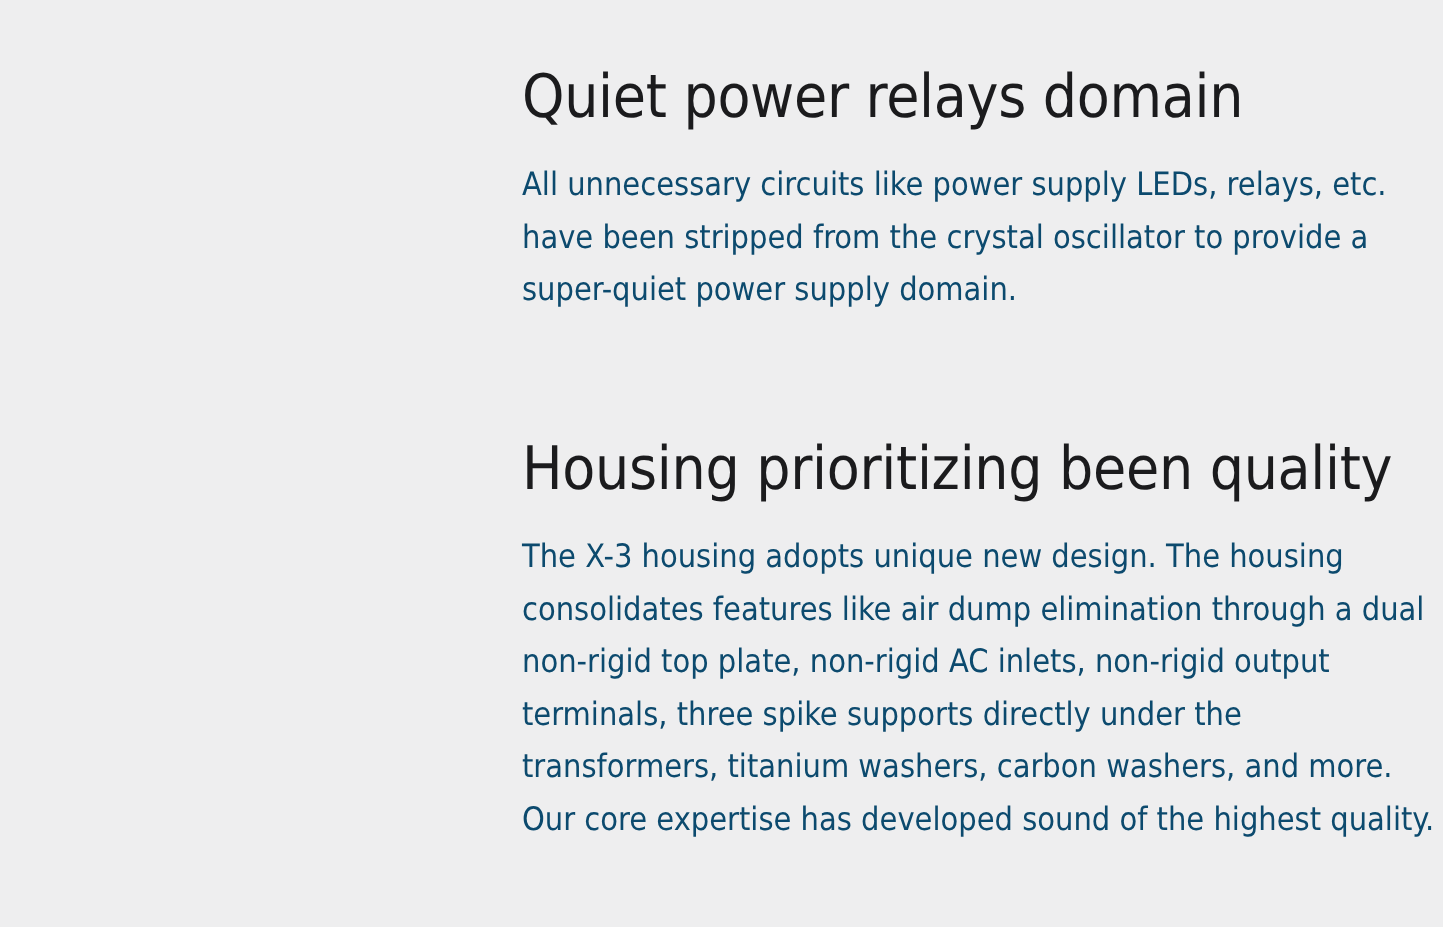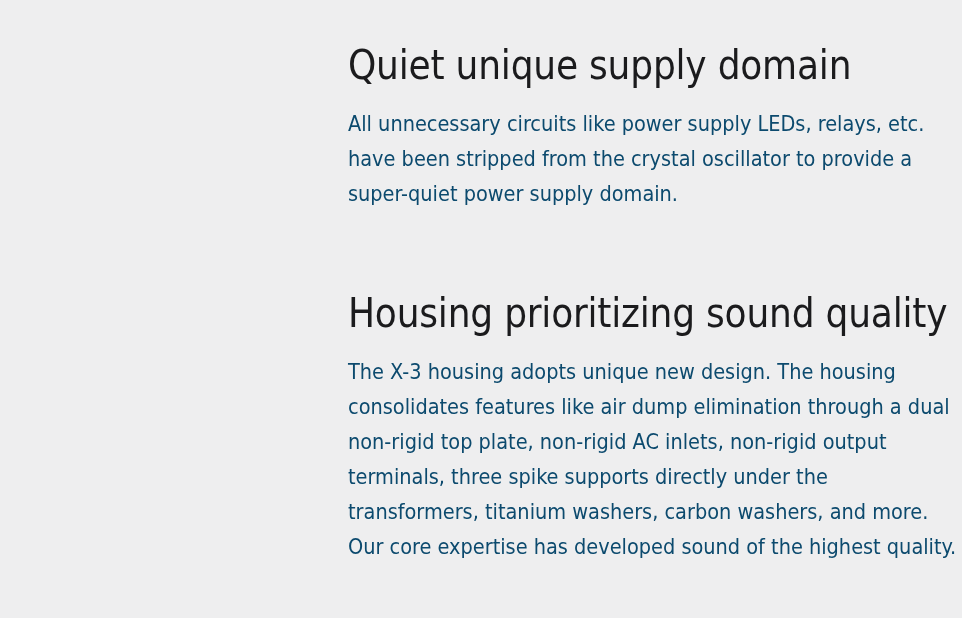--- a/index.html
+++ b/index.html
@@ -66,23 +66,23 @@
     letter-spacing: 0px;
   }
 </style>
 </head>
 <body>
 
 <div class="page">
   <div class="content-column">
 
     <section class="section section-1">
-      <h2 class="section-heading">Quiet unique supply domain</h2>
+      <h2 class="section-heading">Quiet power relays domain</h2>
       <p class="section-body">All unnecessary circuits like power supply LEDs, relays, etc. have been stripped from the crystal oscillator to provide a super-quiet power supply domain.</p>
     </section>
 
     <section class="section section-2">
-      <h2 class="section-heading">Housing prioritizing sound quality</h2>
+      <h2 class="section-heading">Housing prioritizing been quality</h2>
       <p class="section-body">The X-3 housing adopts unique new design. The housing consolidates features like air dump elimination through a dual non-rigid top plate, non-rigid AC inlets, non-rigid output terminals, three spike supports directly under the transformers, titanium washers, carbon washers, and more. Our core expertise has developed sound of the highest quality.</p>
     </section>
 
   </div>
 </div>
 
 </body></html>

